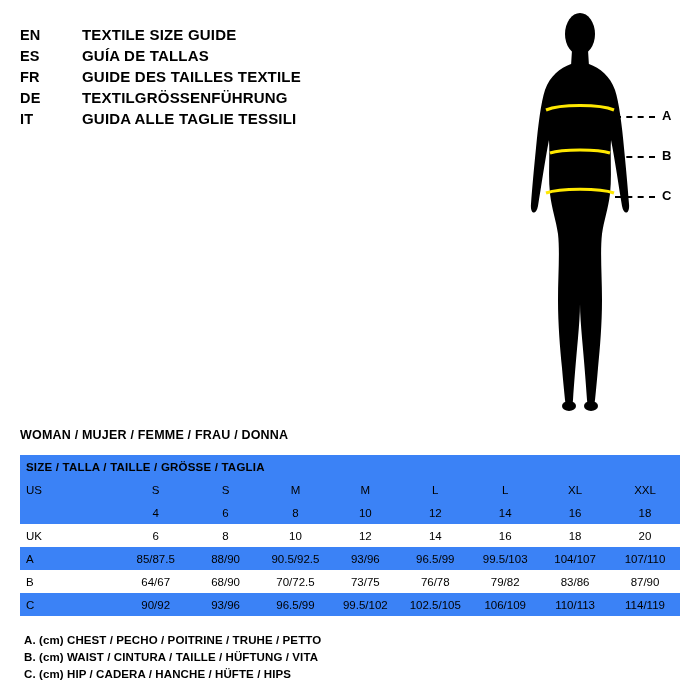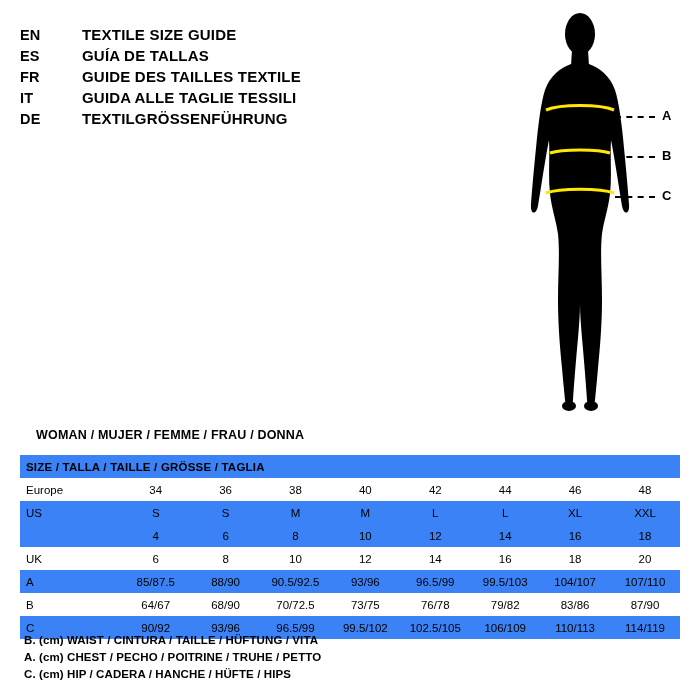--- a/index.html
+++ b/index.html
@@ -70,21 +70,20 @@
   }
 
   
   .woman-head {
     position: absolute;
     left: 20px;
     top: 428px;
     font-size: 12.5px;
     font-weight: bold;
     letter-spacing: 0.2px;
-    margin-left: 16px;
   }
 
   table.size-table {
     position: absolute;
     left: 20px;
     top: 455px;
     width: 660px;
     border-collapse: collapse;
     font-size: 11.5px;
   }
@@ -131,26 +130,26 @@
   </div>
   <div class="lang-row">
     <div class="lang-code">ES</div>
     <div class="lang-title">GUÍA DE TALLAS</div>
   </div>
   <div class="lang-row">
     <div class="lang-code">FR</div>
     <div class="lang-title">GUIDE DES TAILLES TEXTILE</div>
   </div>
   <div class="lang-row">
+    <div class="lang-code">DE</div>
+    <div class="lang-title">TEXTILGRÖSSENFÜHRUNG</div>
+  </div>
+  <div class="lang-row">
     <div class="lang-code">IT</div>
     <div class="lang-title">GUIDA ALLE TAGLIE TESSILI</div>
-  </div>
-  <div class="lang-row">
-    <div class="lang-code">DE</div>
-    <div class="lang-title">TEXTILGRÖSSENFÜHRUNG</div>
   </div>
 </div>
 
 <div class="figure-wrap">
 
   <svg class="figure-svg" width="160" height="420" viewBox="0 0 160 420">
 
     <ellipse cx="80" cy="26" rx="15" ry="21" fill="#000"></ellipse>
 
     <path d="M72 42 L88 42 L89 58 L71 58 Z" fill="#000"></path>
@@ -204,31 +203,20 @@
 </div>
 
 <div class="woman-head">WOMAN / MUJER / FEMME / FRAU / DONNA</div>
 
 <table class="size-table">
   <tbody>
     <tr class="row-grey hdr-row">
       <td class="c-label bold" colspan="9" style="padding-left:6px;">SIZE / TALLA / TAILLE / GRÖSSE / TAGLIA</td>
     </tr>
 
-    <tr class="row-white">
-      <td class="c-label">Europe</td>
-      <td class="cell">34</td>
-      <td class="cell">36</td>
-      <td class="cell">38</td>
-      <td class="cell">40</td>
-      <td class="cell">42</td>
-      <td class="cell">44</td>
-      <td class="cell">46</td>
-      <td class="cell">48</td>
-    </tr>
 
     <tr class="row-grey">
       <td class="c-label">US</td>
       <td class="cell">S</td>
       <td class="cell">S</td>
       <td class="cell">M</td>
       <td class="cell">M</td>
       <td class="cell">L</td>
       <td class="cell">L</td>
       <td class="cell">XL</td>
@@ -291,16 +279,16 @@
       <td class="cell">99.5/102</td>
       <td class="cell">102.5/105</td>
       <td class="cell">106/109</td>
       <td class="cell">110/113</td>
       <td class="cell">114/119</td>
     </tr>
   </tbody>
 </table>
 
 <div class="notes">
+  <div>A. (cm) CHEST / PECHO / POITRINE / TRUHE / PETTO</div>
   <div>B. (cm) WAIST / CINTURA / TAILLE / HÜFTUNG / VITA</div>
-  <div>A. (cm) CHEST / PECHO / POITRINE / TRUHE / PETTO</div>
   <div>C. (cm) HIP / CADERA / HANCHE / HÜFTE / HIPS</div>
 </div>
 
 </body></html>

